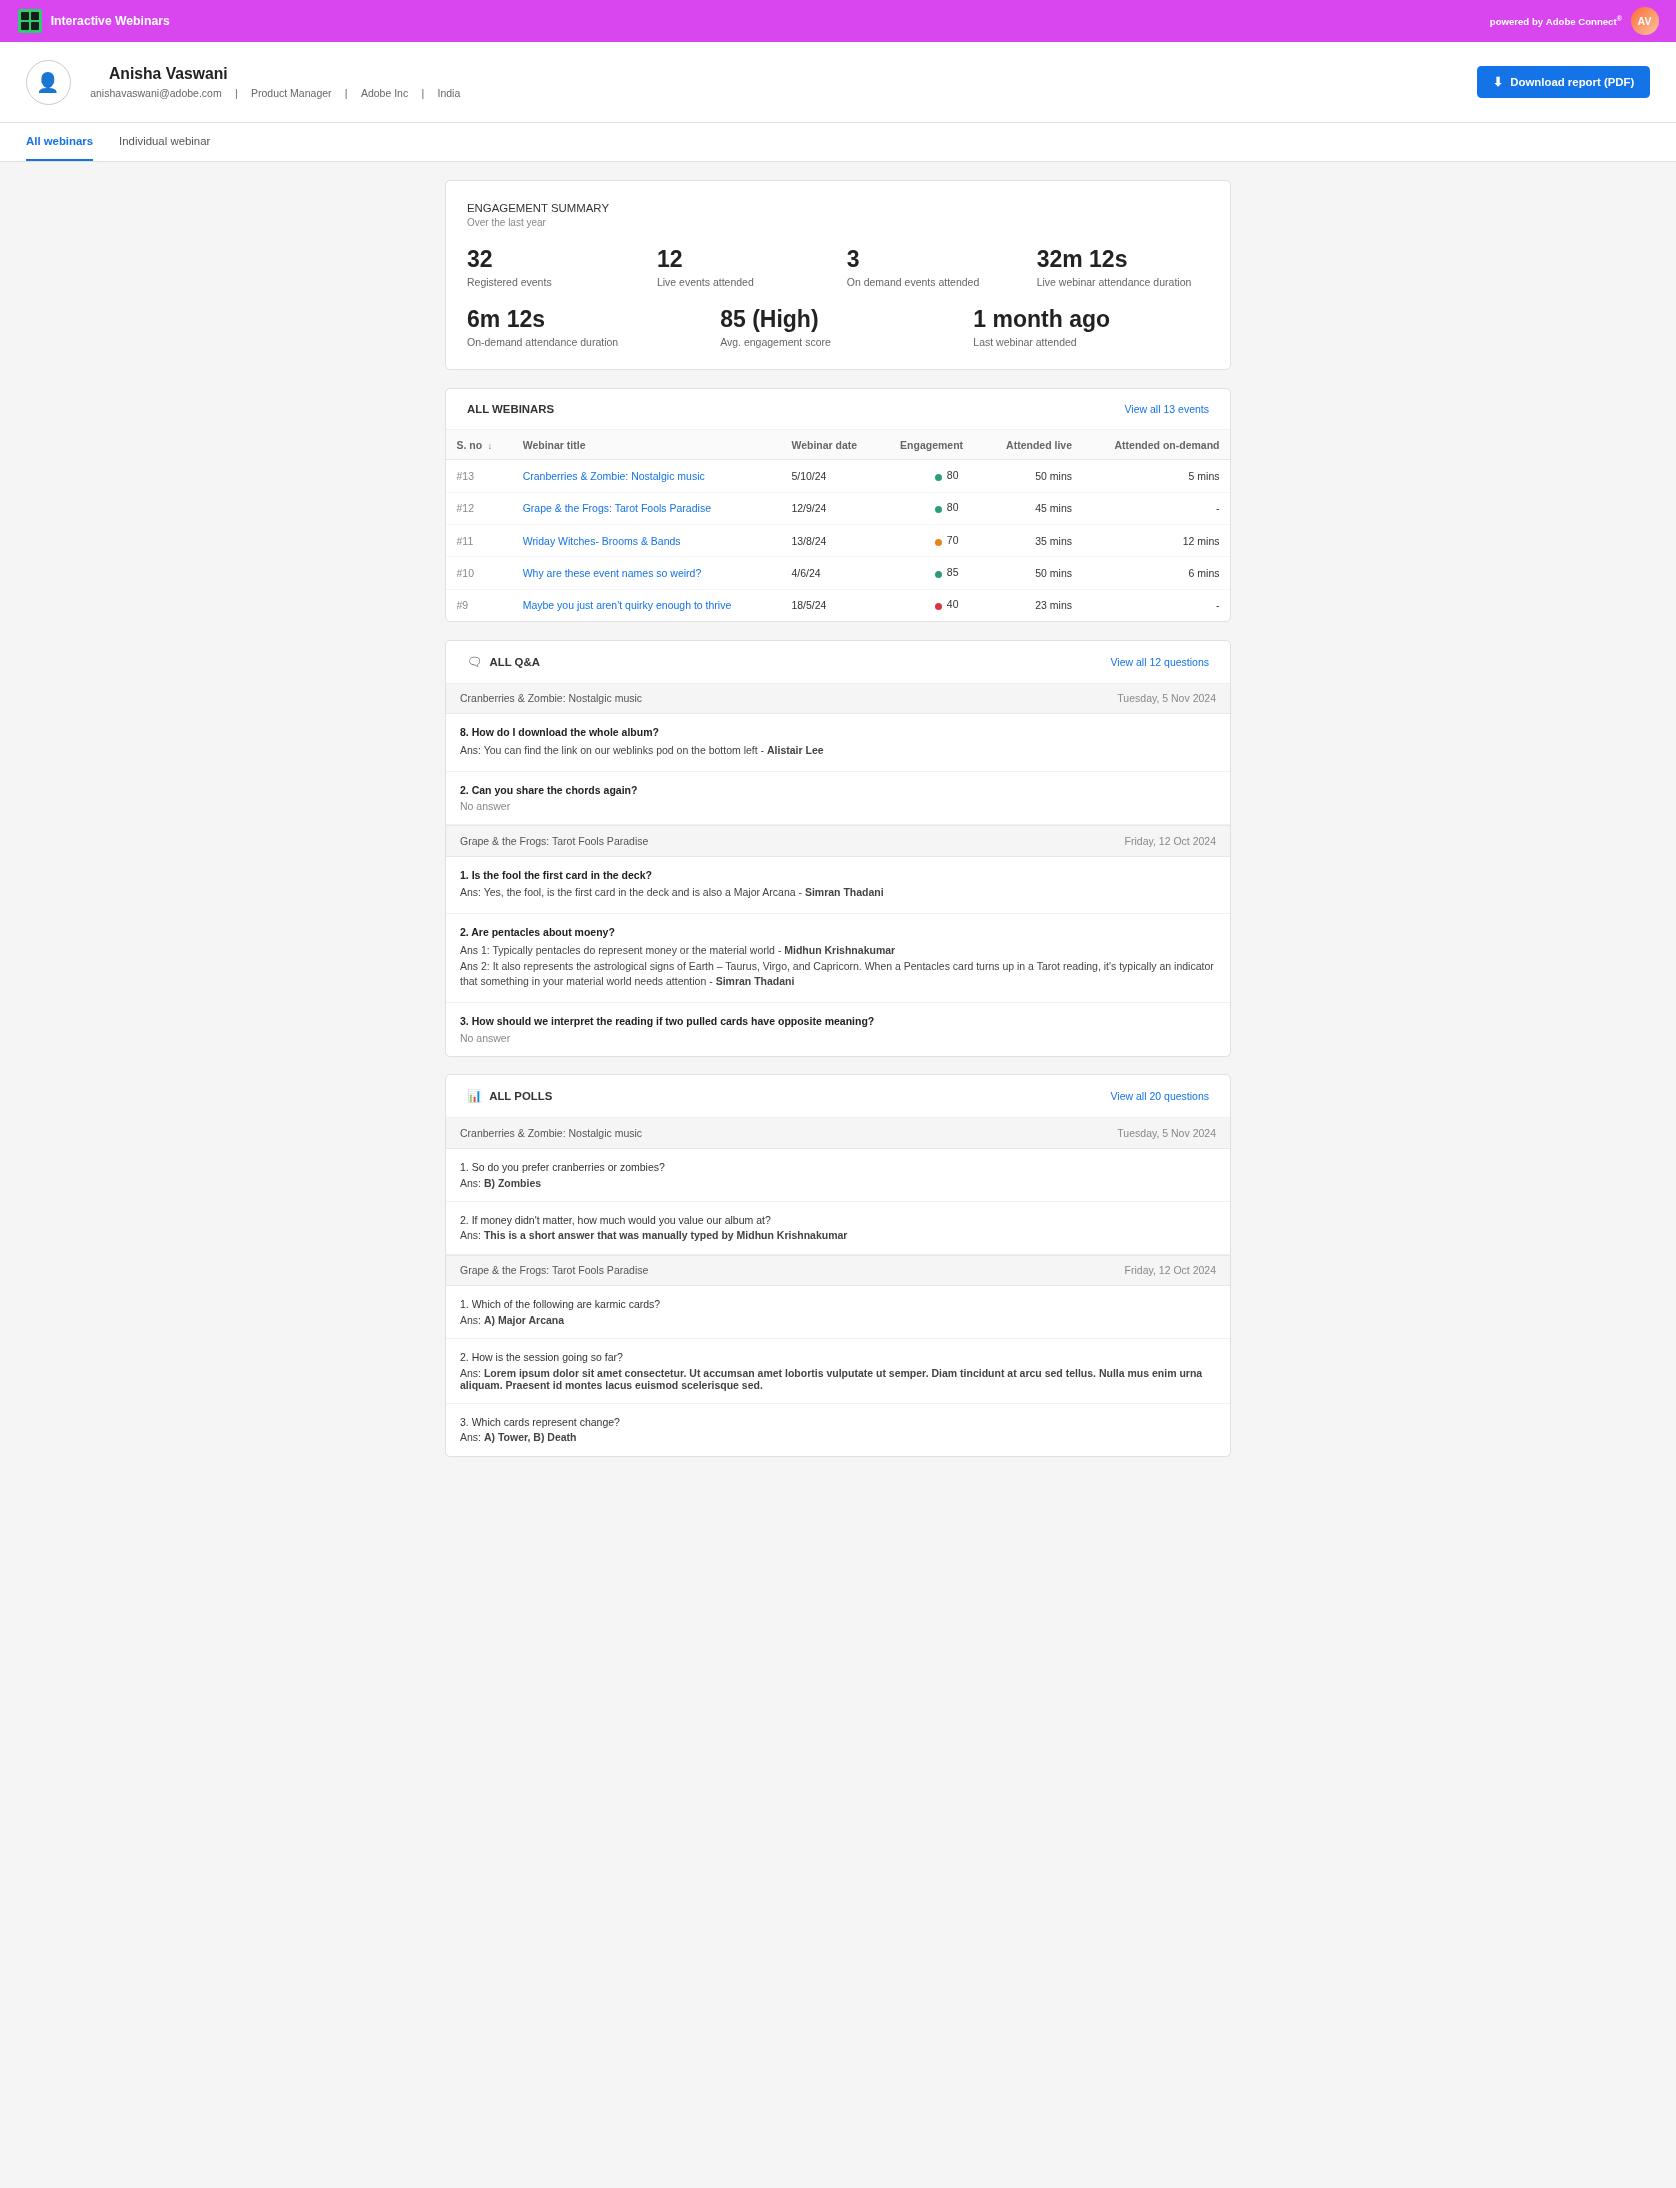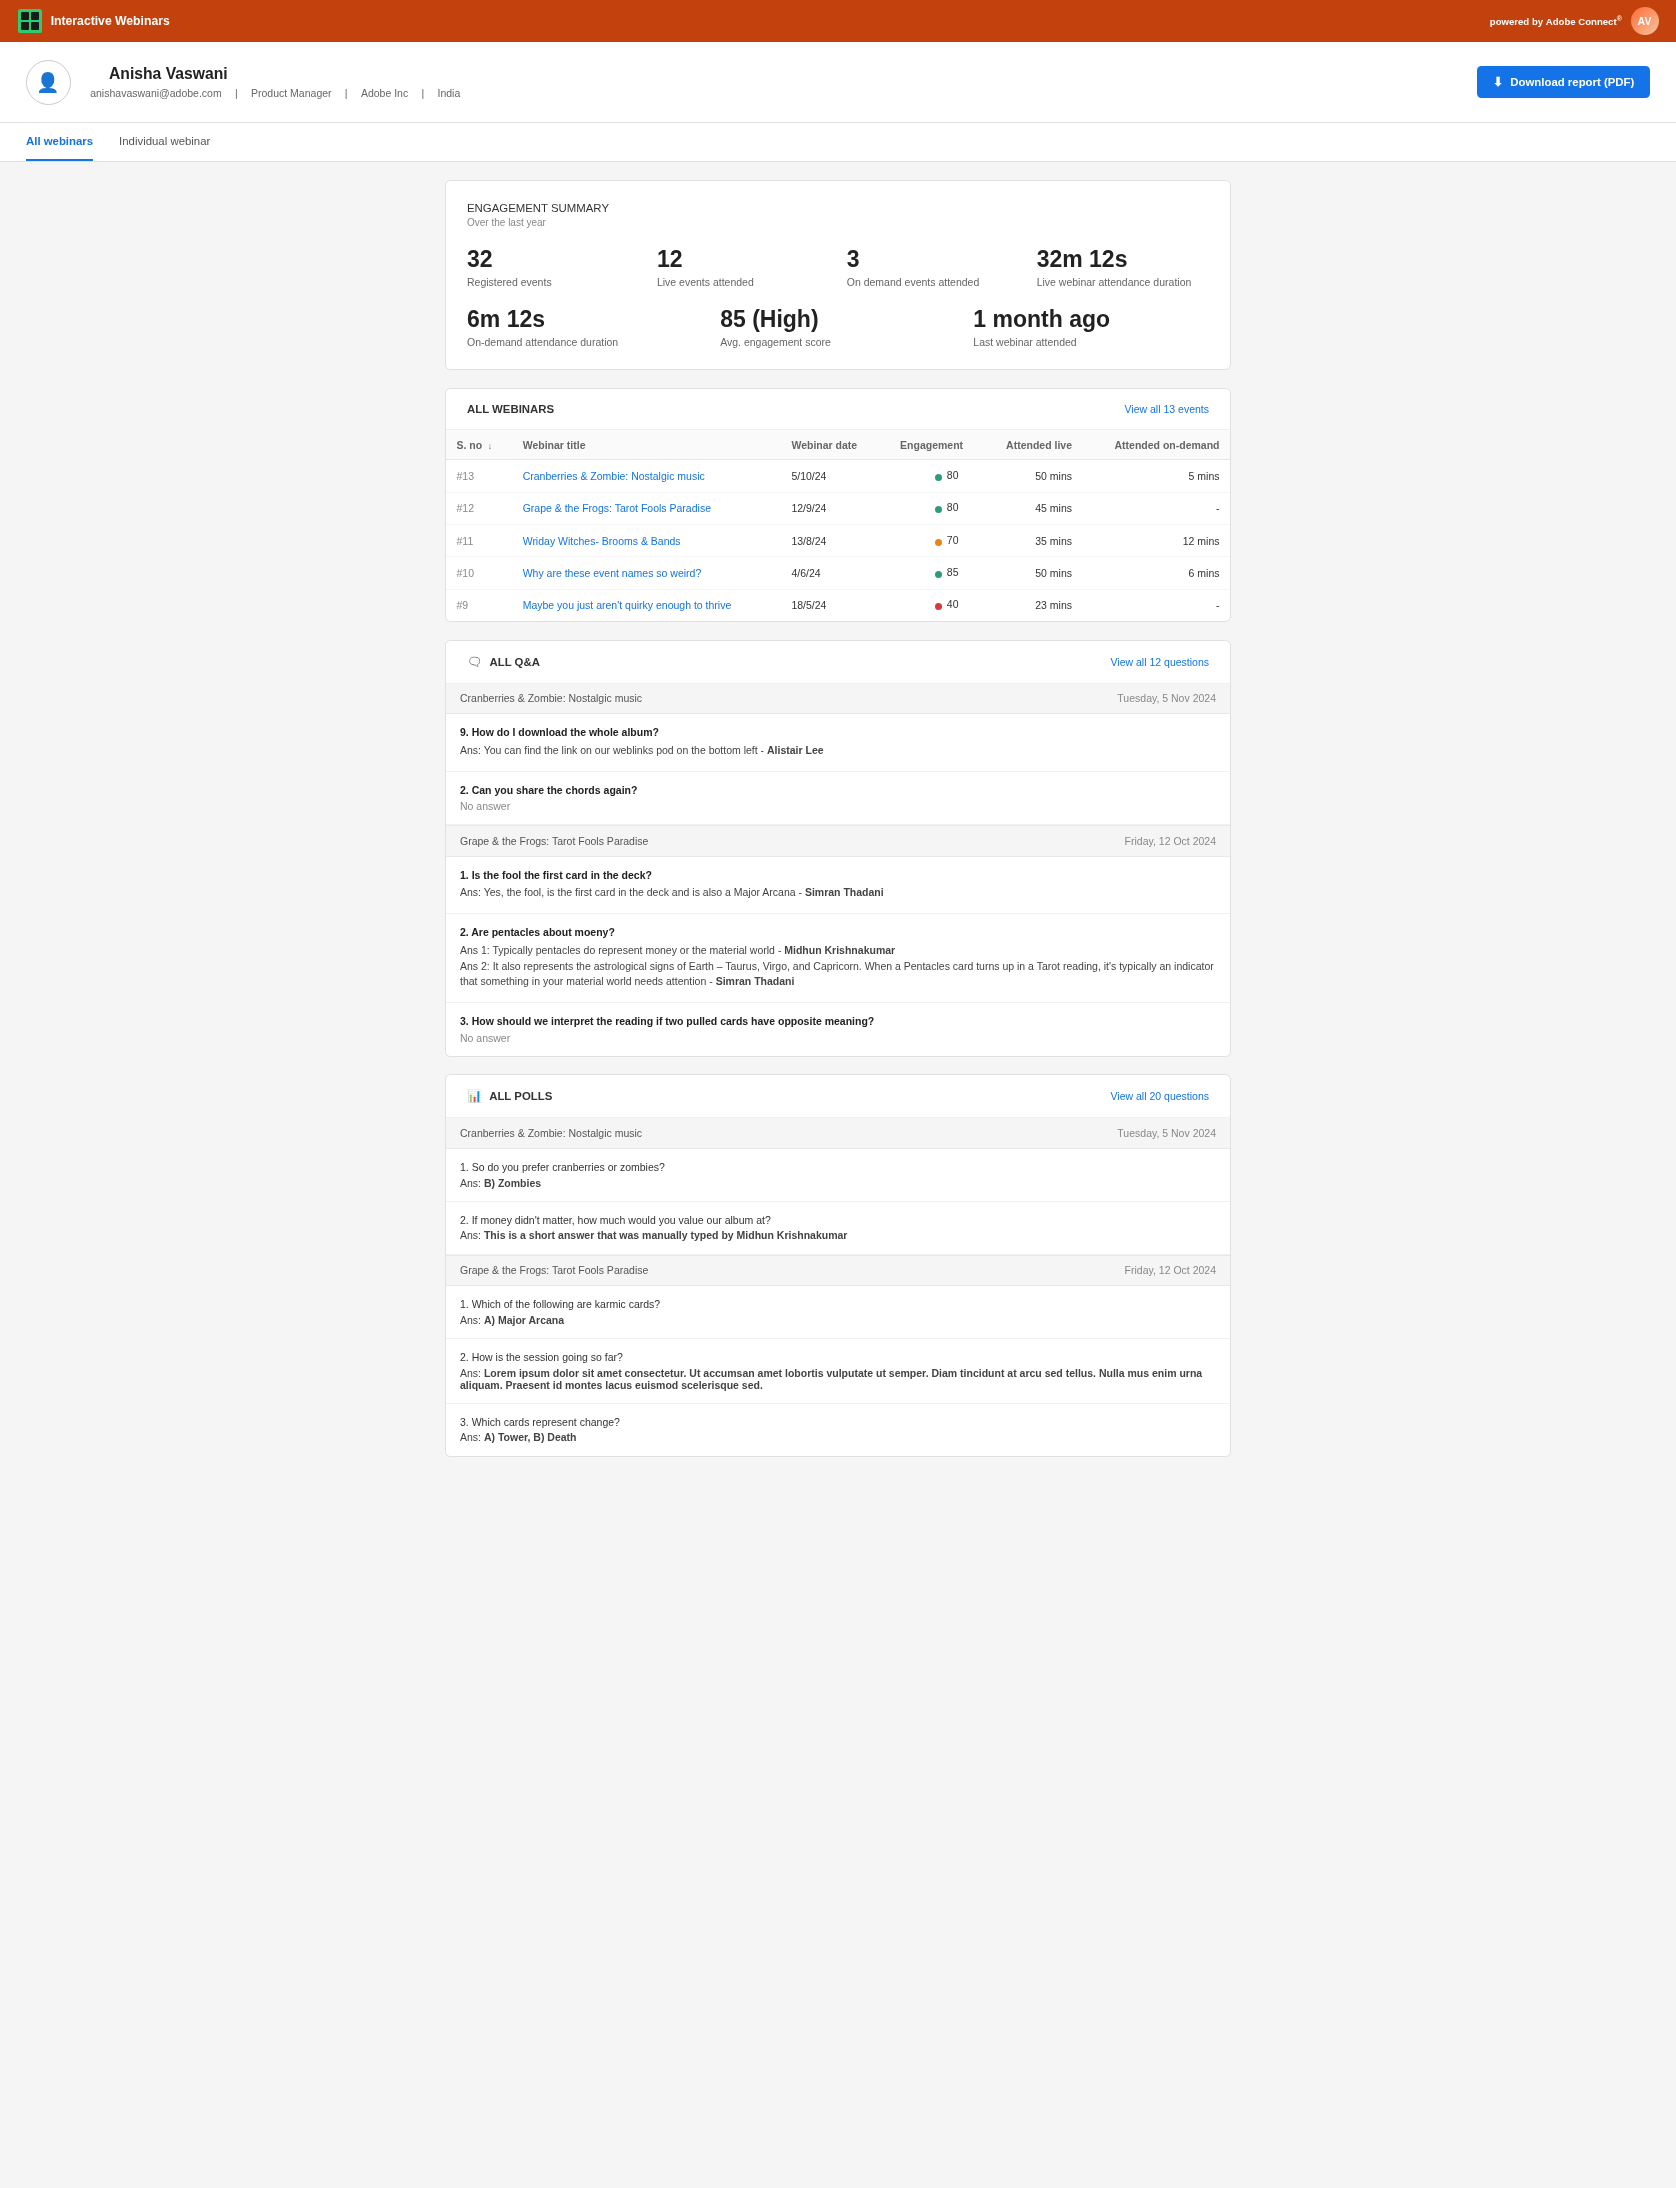--- a/index.html
+++ b/index.html
@@ -1,20 +1,20 @@
 <!DOCTYPE html>
 <html style="font-size:14px"><head>
   <meta charset="utf-8">
   <style>
     * { box-sizing: border-box; margin: 0; padding: 0; }
     body { font-family: Arial, sans-serif; font-size: 11.4px; color: #333; background: #f5f5f5; }
 
     
     .header {
-      background: #c2410c;
+      background: #d946ef;
       display: flex;
       align-items: center;
       justify-content: space-between;
       padding: 0 17.5px;
       height: 42px;
     }
     .header-left { display: flex; align-items: center; gap: 8.7px; }
     .header-logo {
       width: 24.5px; height: 24.5px;
       background: #2ecc71;
@@ -408,21 +408,21 @@
         <span class="section-title">ALL Q&amp;A</span>
       </div>
       <a class="view-all-link">View all 12 questions</a>
     </div>
     <div id="qa-content">
         <div class="webinar-group-header">
     <span class="webinar-group-name">Cranberries &amp; Zombie: Nostalgic music</span>
     <span class="webinar-group-date">Tuesday, 5 Nov 2024</span>
   </div>
         <div class="qa-item">
-      <div class="qa-question">9. How do I download the whole album?</div>
+      <div class="qa-question">8. How do I download the whole album?</div>
       <div class="qa-answer">Ans: You can find the link on our weblinks pod on the bottom left - <span class="author">Alistair Lee</span></div>
     </div>
         <div class="qa-item">
       <div class="qa-question">2. Can you share the chords again?</div>
       <div class="no-answer">No answer</div>
     </div>
         <div class="webinar-group-header">
     <span class="webinar-group-name">Grape &amp; the Frogs: Tarot Fools Paradise</span>
     <span class="webinar-group-date">Friday, 12 Oct 2024</span>
   </div>

